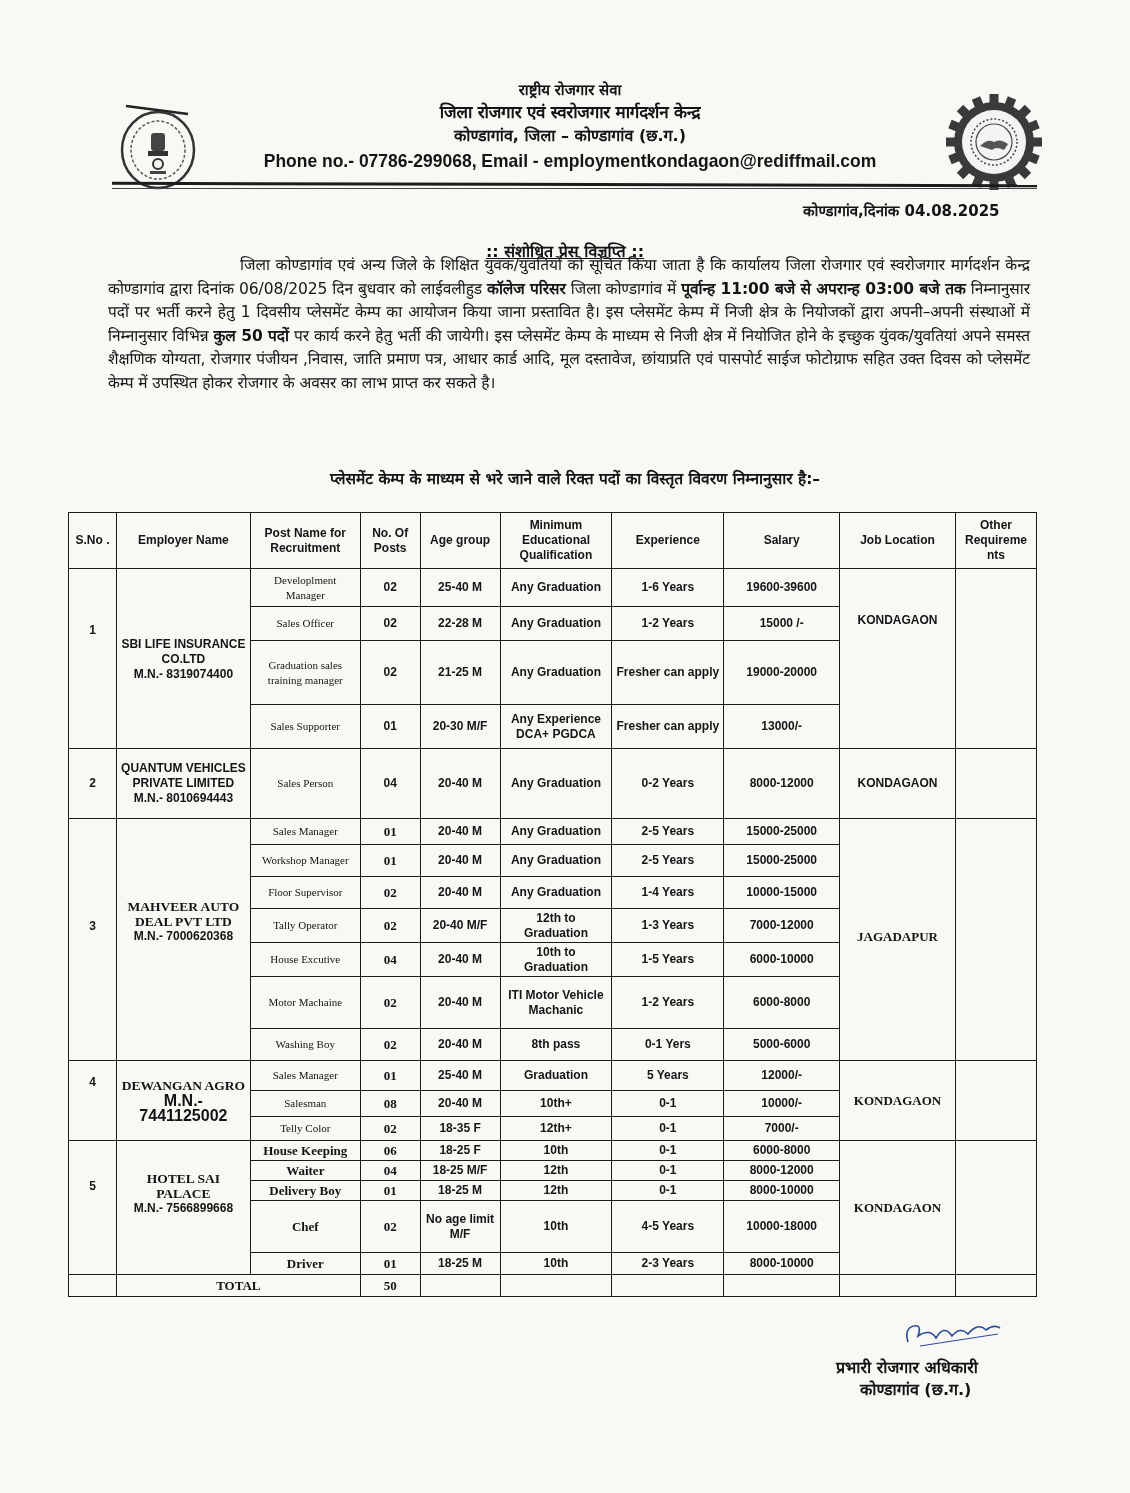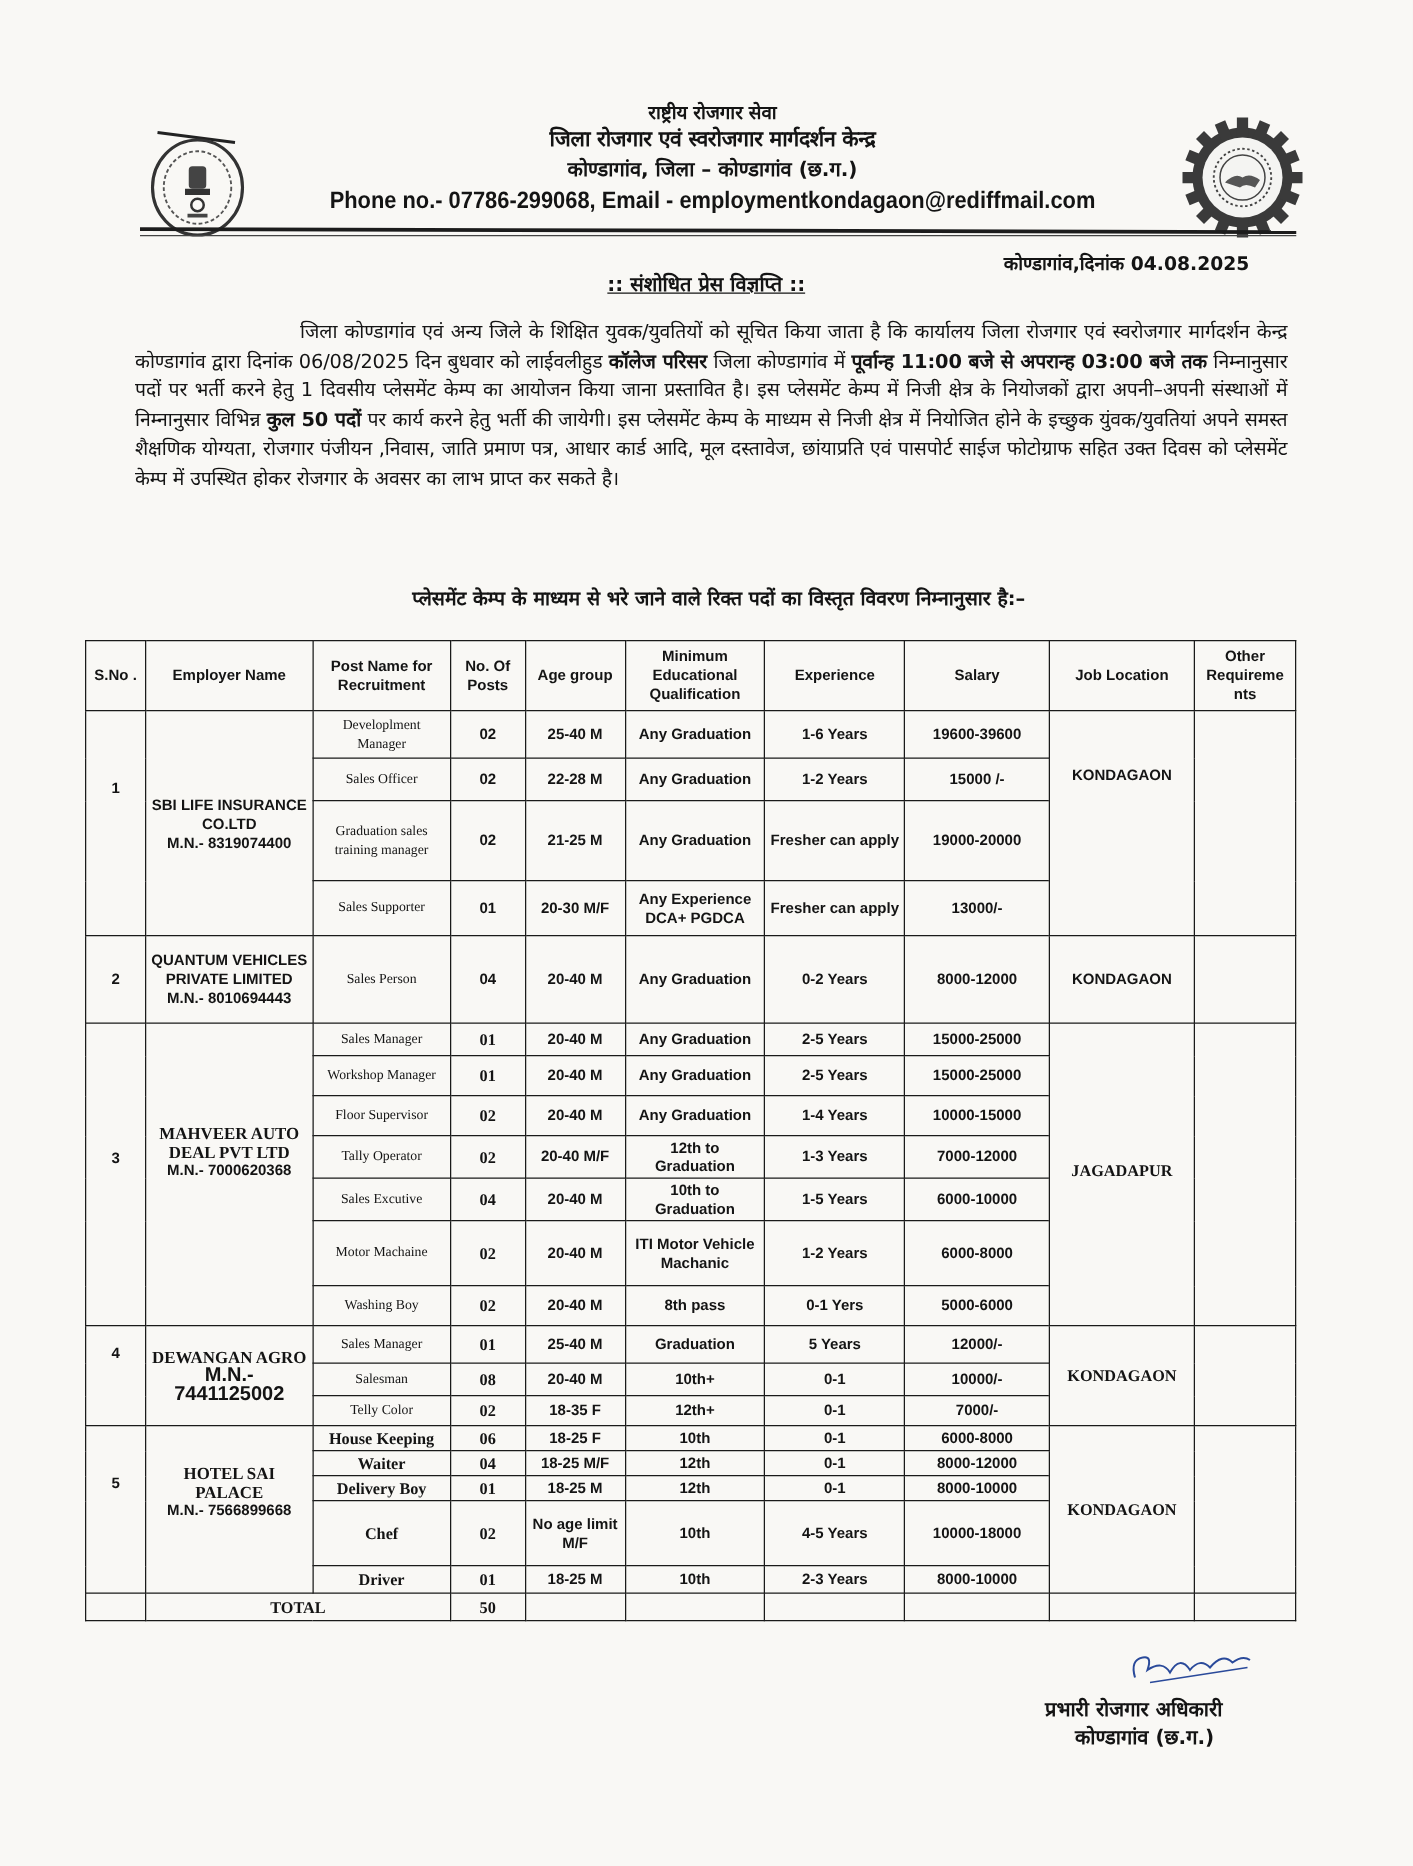--- a/index.html
+++ b/index.html
@@ -15,21 +15,21 @@
     .header .l2 { font-weight: bold; font-size: 17px; line-height: 24px; letter-spacing: -0.3px; }
     .header .l3 { font-weight: bold; font-size: 16px; line-height: 24px; }
     .header .l4 { font-family: "Liberation Sans", sans-serif; font-weight: bold; font-size: 19px; line-height: 26px; transform: scaleX(0.92); transform-origin: center; white-space: nowrap; }
 
     .rule1 { position: absolute; left: 112px; top: 183px; width: 925px; height: 3px; background: #1c1c1c; transform: rotate(0.15deg); }
     .rule2 { position: absolute; left: 112px; top: 188px; width: 925px; height: 1px; background: #444; }
 
     .ref { position: absolute; left: 115px; top: 200px; font-weight: bold; font-size: 15px; }
     .ref-date { position: absolute; left: 763px; top: 200px; font-weight: bold; font-size: 15px; margin-left: 40px; }
 
-    .title { position: absolute; left: 0; width: 1130px; top: 216px; text-align: center; font-weight: bold; font-size: 16px; }
+    .title { position: absolute; left: 0; width: 1130px; top: 240px; text-align: center; font-weight: bold; font-size: 16px; }
     .title span { text-decoration: underline; }
 
     .para { position: absolute; left: 108px; top: 254px; width: 922px; font-size: 15.5px; line-height: 23.5px; text-align: justify; text-indent: 132px; letter-spacing: -0.1px; }
     .para b { font-weight: bold; }
 
     .subhead { position: absolute; left: 0; width: 1130px; top: 467px; text-align: center; font-weight: bold; font-size: 15.5px; padding-left: 20px; }
 
     table.jobs { position: absolute; left: 68px; top: 512px; width: 969px; border-collapse: collapse; font-family: "Liberation Sans", sans-serif; font-size: 12px; font-weight: bold; }
     table.jobs th, table.jobs td { border: 1.6px solid #1a1a1a; text-align: center; vertical-align: middle; padding: 1px 3px; line-height: 15px; }
     table.jobs th { height: 56px; font-size: 12px; }
@@ -215,21 +215,21 @@
       </tr>
       <tr style="height:34px">
         <td class="serif">Tally Operator</td>
         <td class="serifb">02</td>
         <td>20-40 M/F</td>
         <td>12th to Graduation</td>
         <td>1-3 Years</td>
         <td>7000-12000</td>
       </tr>
       <tr style="height:34px">
-        <td class="serif">Sales Excutive</td>
+        <td class="serif">House Excutive</td>
         <td class="serifb">04</td>
         <td>20-40 M</td>
         <td>10th to Graduation</td>
         <td>1-5 Years</td>
         <td>6000-10000</td>
       </tr>
       <tr style="height:52px">
         <td class="serif">Motor Machaine</td>
         <td class="serifb">02</td>
         <td>20-40 M</td>

